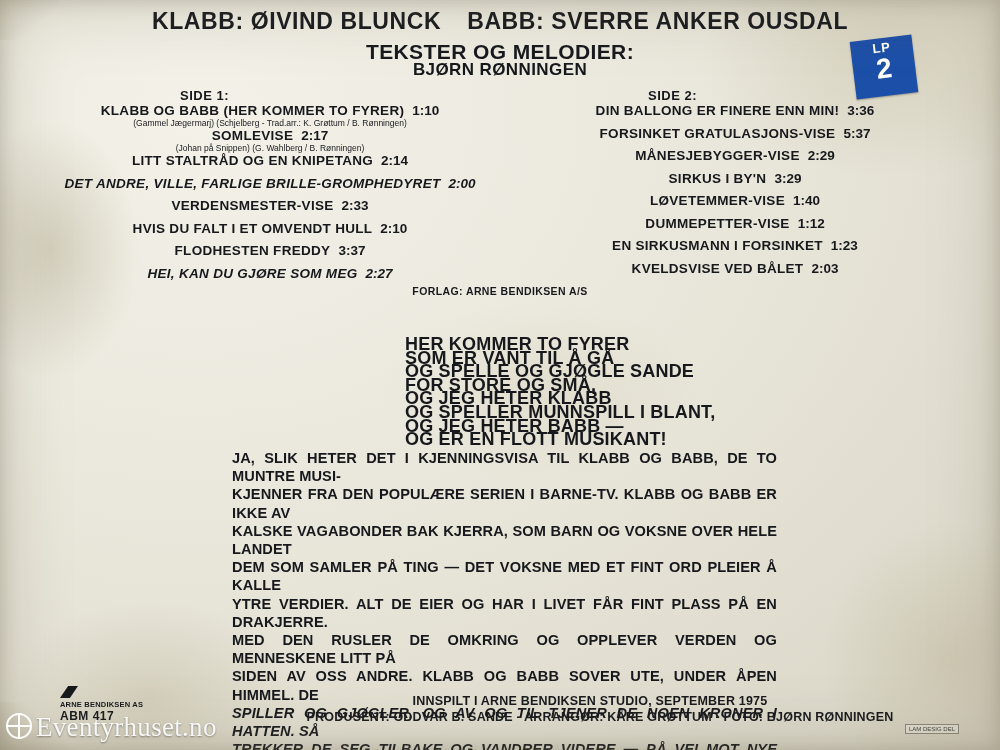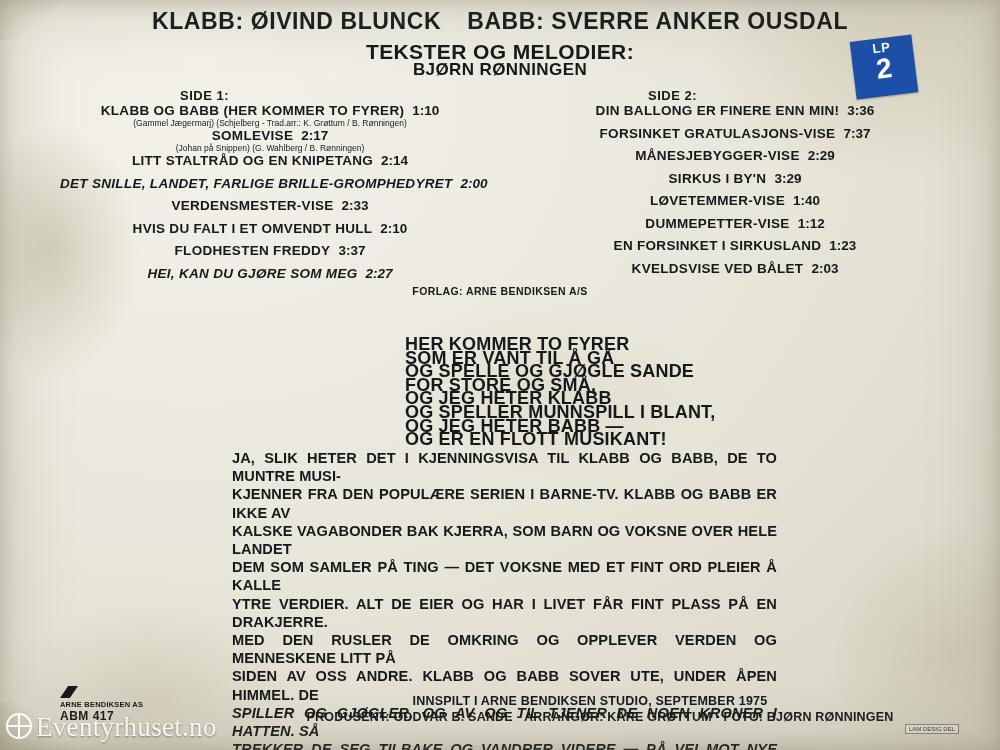--- a/index.html
+++ b/index.html
@@ -277,34 +277,34 @@
       <span class="num">2</span>
     </div>
 
     <div class="side-label side1-label">SIDE 1:</div>
     <div class="side-label side2-label">SIDE 2:</div>
 
     <div class="tracklist tl-side1">
         <div class="trk"><span class="title">KLABB OG BABB (HER KOMMER TO FYRER)</span><span class="time">1:10</span><span class="credit">(Gammel Jægermarj) (Schjelberg - Trad.arr.: K. Grøttum / B. Rønningen)</span></div>
         <div class="trk"><span class="title">SOMLEVISE</span><span class="time">2:17</span><span class="credit">(Johan på Snippen) (G. Wahlberg / B. Rønningen)</span></div>
         <div class="trk row-sp"><span class="title">LITT STALTRÅD OG EN KNIPETANG</span><span class="time">2:14</span></div>
-        <div class="trk ital row-sp"><span class="title">DET SNILLE, LANDET, FARLIGE BRILLE-GROMPHEDYRET</span><span class="time">2:00</span></div>
+        <div class="trk ital row-sp"><span class="title">DET ANDRE, VILLE, FARLIGE BRILLE-GROMPHEDYRET</span><span class="time">2:00</span></div>
         <div class="trk row-sp"><span class="title">VERDENSMESTER-VISE</span><span class="time">2:33</span></div>
         <div class="trk row-sp"><span class="title">HVIS DU FALT I ET OMVENDT HULL</span><span class="time">2:10</span></div>
         <div class="trk row-sp"><span class="title">FLODHESTEN FREDDY</span><span class="time">3:37</span></div>
         <div class="trk ital row-sp"><span class="title">HEI, KAN DU GJØRE SOM MEG</span><span class="time">2:27</span></div>
       </div>
     <div class="tracklist tl-side2">
         <div class="trk row-sp"><span class="title">DIN BALLONG ER FINERE ENN MIN!</span><span class="time">3:36</span></div>
-        <div class="trk row-sp"><span class="title">FORSINKET GRATULASJONS-VISE</span><span class="time">7:37</span></div>
+        <div class="trk row-sp"><span class="title">FORSINKET GRATULASJONS-VISE</span><span class="time">5:37</span></div>
         <div class="trk row-sp"><span class="title">MÅNESJEBYGGER-VISE</span><span class="time">2:29</span></div>
         <div class="trk row-sp"><span class="title">SIRKUS I BY'N</span><span class="time">3:29</span></div>
         <div class="trk row-sp"><span class="title">LØVETEMMER-VISE</span><span class="time">1:40</span></div>
         <div class="trk row-sp"><span class="title">DUMMEPETTER-VISE</span><span class="time">1:12</span></div>
-        <div class="trk row-sp"><span class="title">EN FORSINKET I SIRKUSLAND</span><span class="time">1:23</span></div>
+        <div class="trk row-sp"><span class="title">EN SIRKUSMANN I FORSINKET</span><span class="time">1:23</span></div>
         <div class="trk row-sp"><span class="title">KVELDSVISE VED BÅLET</span><span class="time">2:03</span></div>
       </div>
 
     <div class="forlag">FORLAG: ARNE BENDIKSEN A/S</div>
 
     <div class="verse">
         <div>HER KOMMER TO FYRER</div>
         <div>SOM ER VANT TIL Å GÅ</div>
         <div>OG SPELLE OG GJØGLE SANDE</div>
         <div>FOR STORE OG SMÅ,</div>

